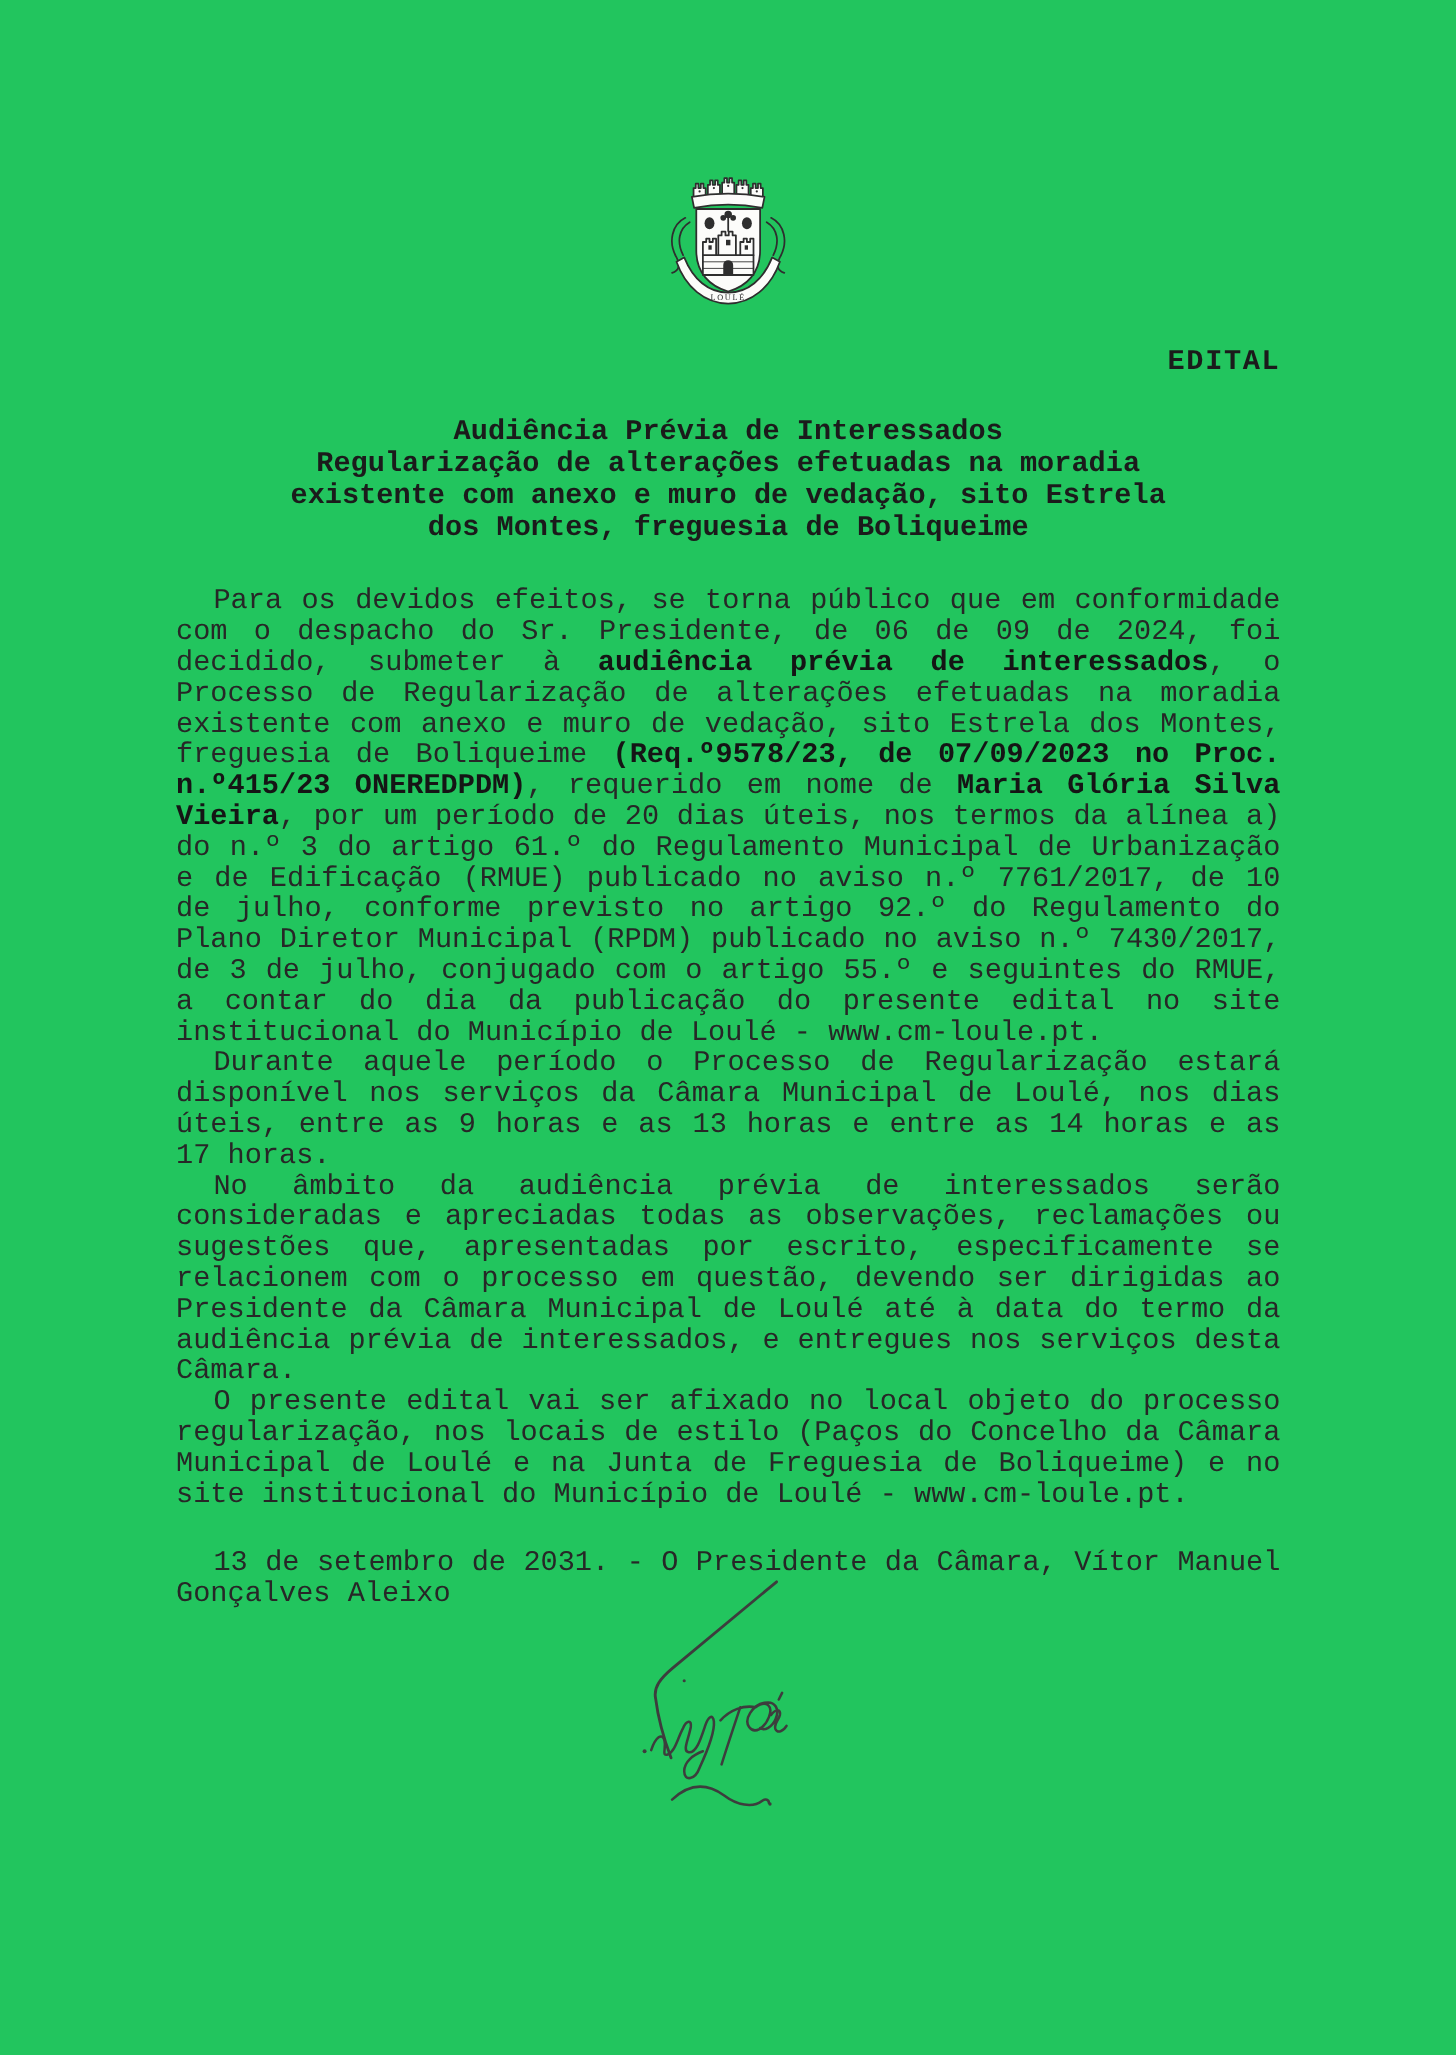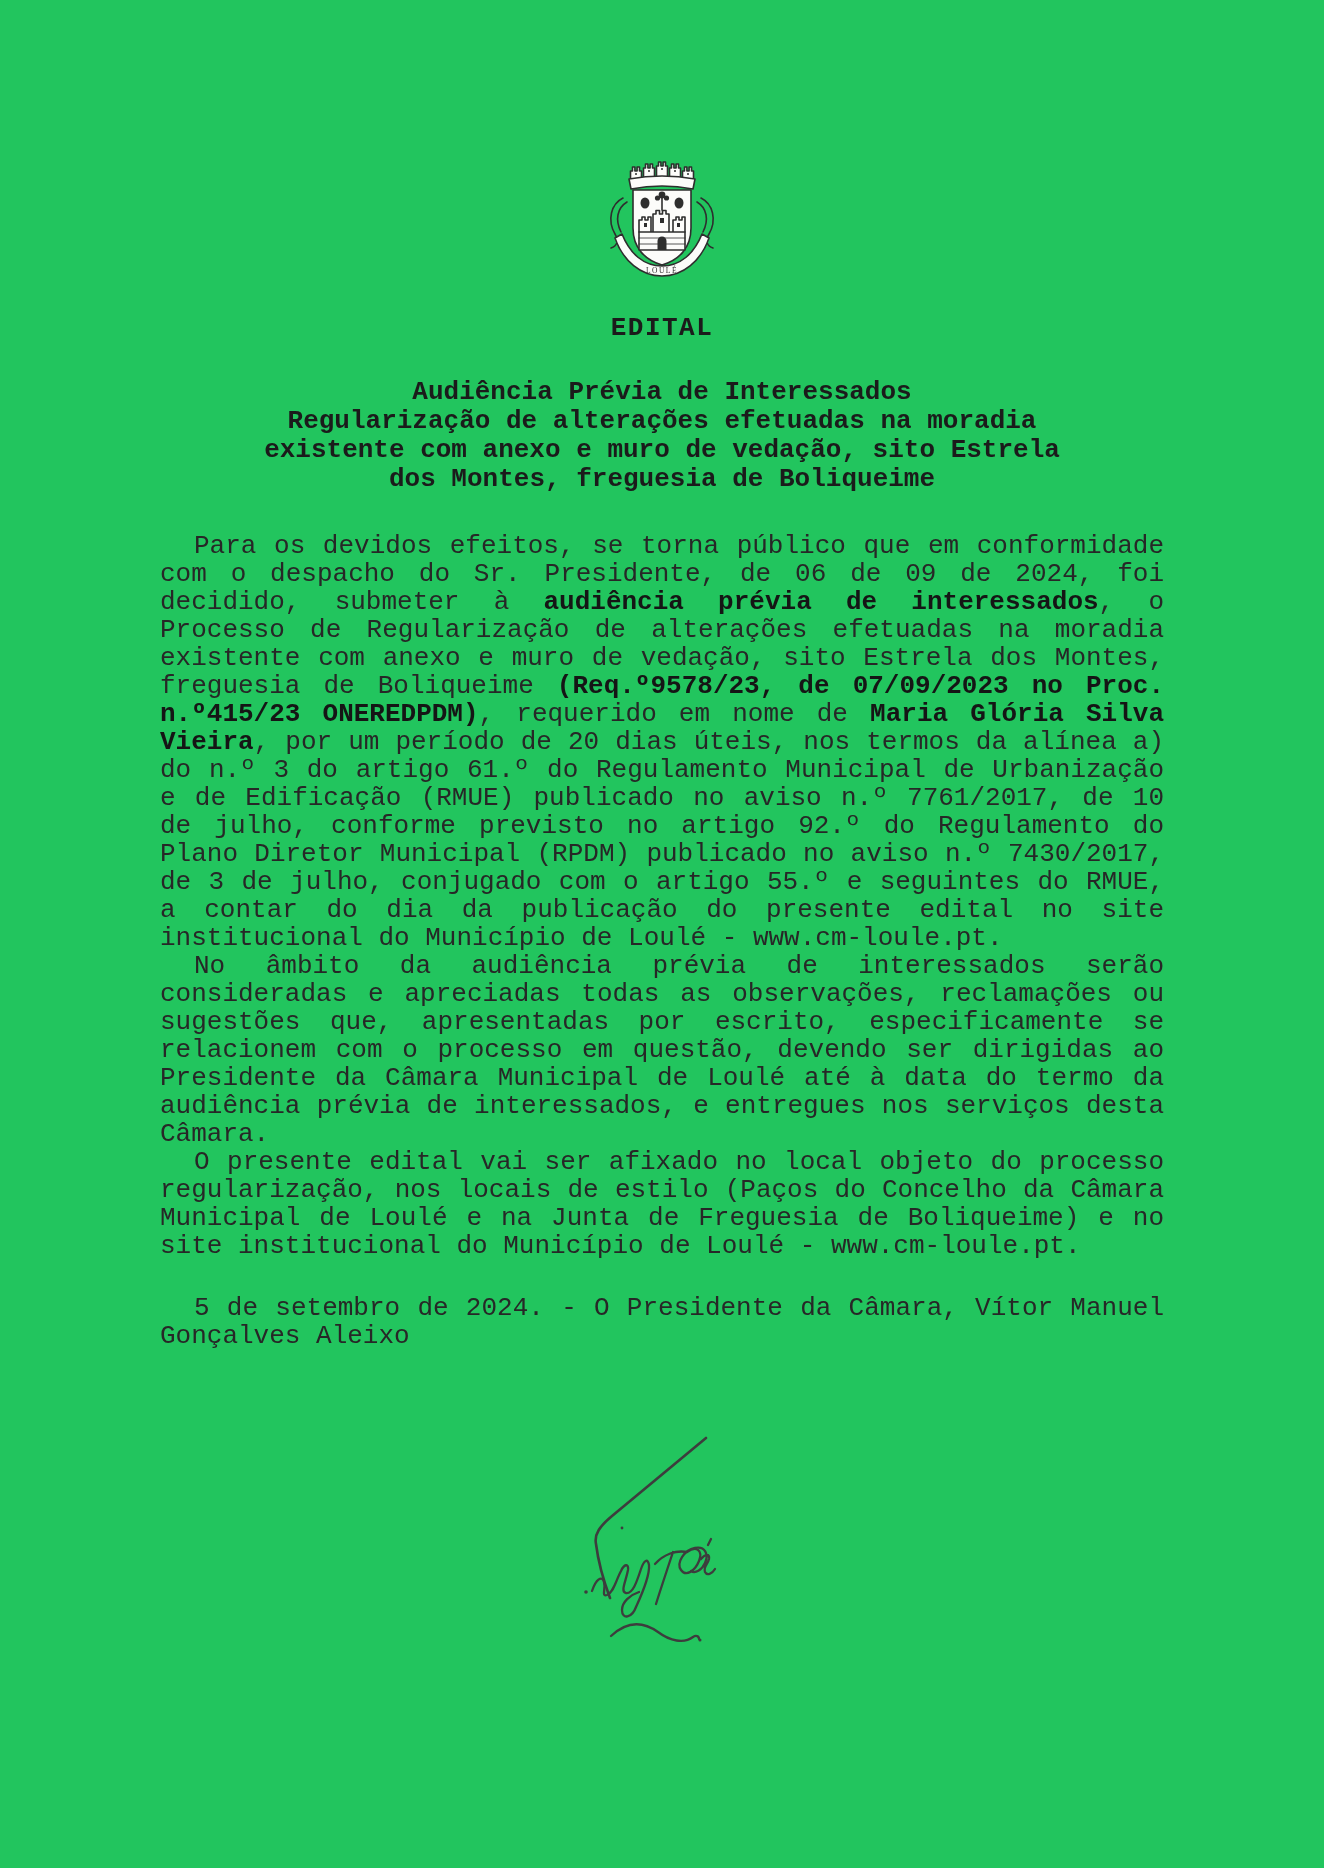--- a/index.html
+++ b/index.html
@@ -15,21 +15,21 @@
   .content { padding:0 160px; }
   .emblem { display:block; margin:148px auto 0; }
   .org-name {
     font-family:"Liberation Serif", serif;
     font-weight:bold; font-size:29px; line-height:30px;
     text-align:center; letter-spacing:0.5px;
     margin:14px 0 0; color:#1b1b1b;
   }
   .doc-type {
     font-weight:bold; font-size:26px; line-height:28px;
-    text-align:center; letter-spacing:1.5px;
+    text-align:right; letter-spacing:1.5px;
     margin:30px 0 0; color:#1b1b1b;
   }
   .doc-title {
     font-weight:bold; font-size:26px; line-height:29px;
     text-align:center; white-space:pre-line;
     margin:36px 0 0; color:#1b1b1b;
   }
   .body-text { margin-top:38px; font-size:26px; line-height:28px; text-align:justify; }
   .para { margin:0; text-indent:34px; }
   .para.gap { margin-top:34px; }
@@ -95,23 +95,24 @@
   </svg>
 
   <div class="content">
     <div class="doc-type">EDITAL</div>
     <div class="doc-title">Audiência Prévia de Interessados
 Regularização de alterações efetuadas na moradia
 existente com anexo e muro de vedação, sito Estrela
 dos Montes, freguesia de Boliqueime</div>
     <div class="body-text">
         <p class="para"><span>Para os devidos efeitos, se torna público que em conformidade com o despacho do Sr. Presidente, de 06 de 09 de 2024, foi decidido, submeter à </span><span class="b">audiência prévia de interessados</span><span>, o Processo de Regularização de alterações efetuadas na moradia existente com anexo e muro de vedação, sito Estrela dos Montes, freguesia de Boliqueime </span><span class="b">(Req.º9578/23, de 07/09/2023 no Proc. n.º415/23 ONEREDPDM)</span><span>, requerido em nome de </span><span class="b">Maria Glória Silva Vieira</span><span>, por um período de 20 dias úteis, nos termos da alínea a) do n.º 3 do artigo 61.º do Regulamento Municipal de Urbanização e de Edificação (RMUE) publicado no aviso n.º 7761/2017, de 10 de julho, conforme previsto no artigo 92.º do Regulamento do Plano Diretor Municipal (RPDM) publicado no aviso n.º 7430/2017, de 3 de julho, conjugado com o artigo 55.º e seguintes do RMUE, a contar do dia da publicação do presente edital no site institucional do Município de Loulé - </span><span class="u">www.cm-loule.pt</span><span>.</span></p>
+        <p class="para"><span>Durante aquele período o Processo de Regularização estará disponível nos serviços da Câmara Municipal de Loulé, nos dias úteis, entre as 9 horas e as 13 horas e entre as 14 horas e as 17 horas.</span></p>
         <p class="para"><span>No âmbito da audiência prévia de interessados serão consideradas e apreciadas todas as observações, reclamações ou sugestões que, apresentadas por escrito, especificamente se relacionem com o processo em questão, devendo ser dirigidas ao Presidente da Câmara Municipal de Loulé até à data do termo da audiência prévia de interessados, e entregues nos serviços desta Câmara.</span></p>
         <p class="para"><span>O presente edital vai ser afixado no local objeto do processo regularização, nos locais de estilo (Paços do Concelho da Câmara Municipal de Loulé e na Junta de Freguesia de Boliqueime) e no site institucional do Município de Loulé - </span><span class="u">www.cm-loule.pt</span><span>.</span></p>
-        <p class="para gap"><span>5 de setembro de 2024. - O Presidente da Câmara, Vítor Manuel Gonçalves Aleixo</span></p>
+        <p class="para gap"><span>13 de setembro de 2031. - O Presidente da Câmara, Vítor Manuel Gonçalves Aleixo</span></p>
       </div>
   </div>
 
   <svg class="signature-svg" width="260" height="270" viewBox="0 0 260 270" fill="none" stroke="#3d3d3d" stroke-linecap="round" stroke-linejoin="round">
     <g stroke-width="2.6">
 
       <path d="M146,46 L52,124 C40,134 34,142 36,152 C38,168 44,190 50,206"></path>
     </g>
     <g stroke-width="2.3">
       <circle cx="62" cy="136" r="1.4" fill="#3d3d3d" stroke="none"></circle>

